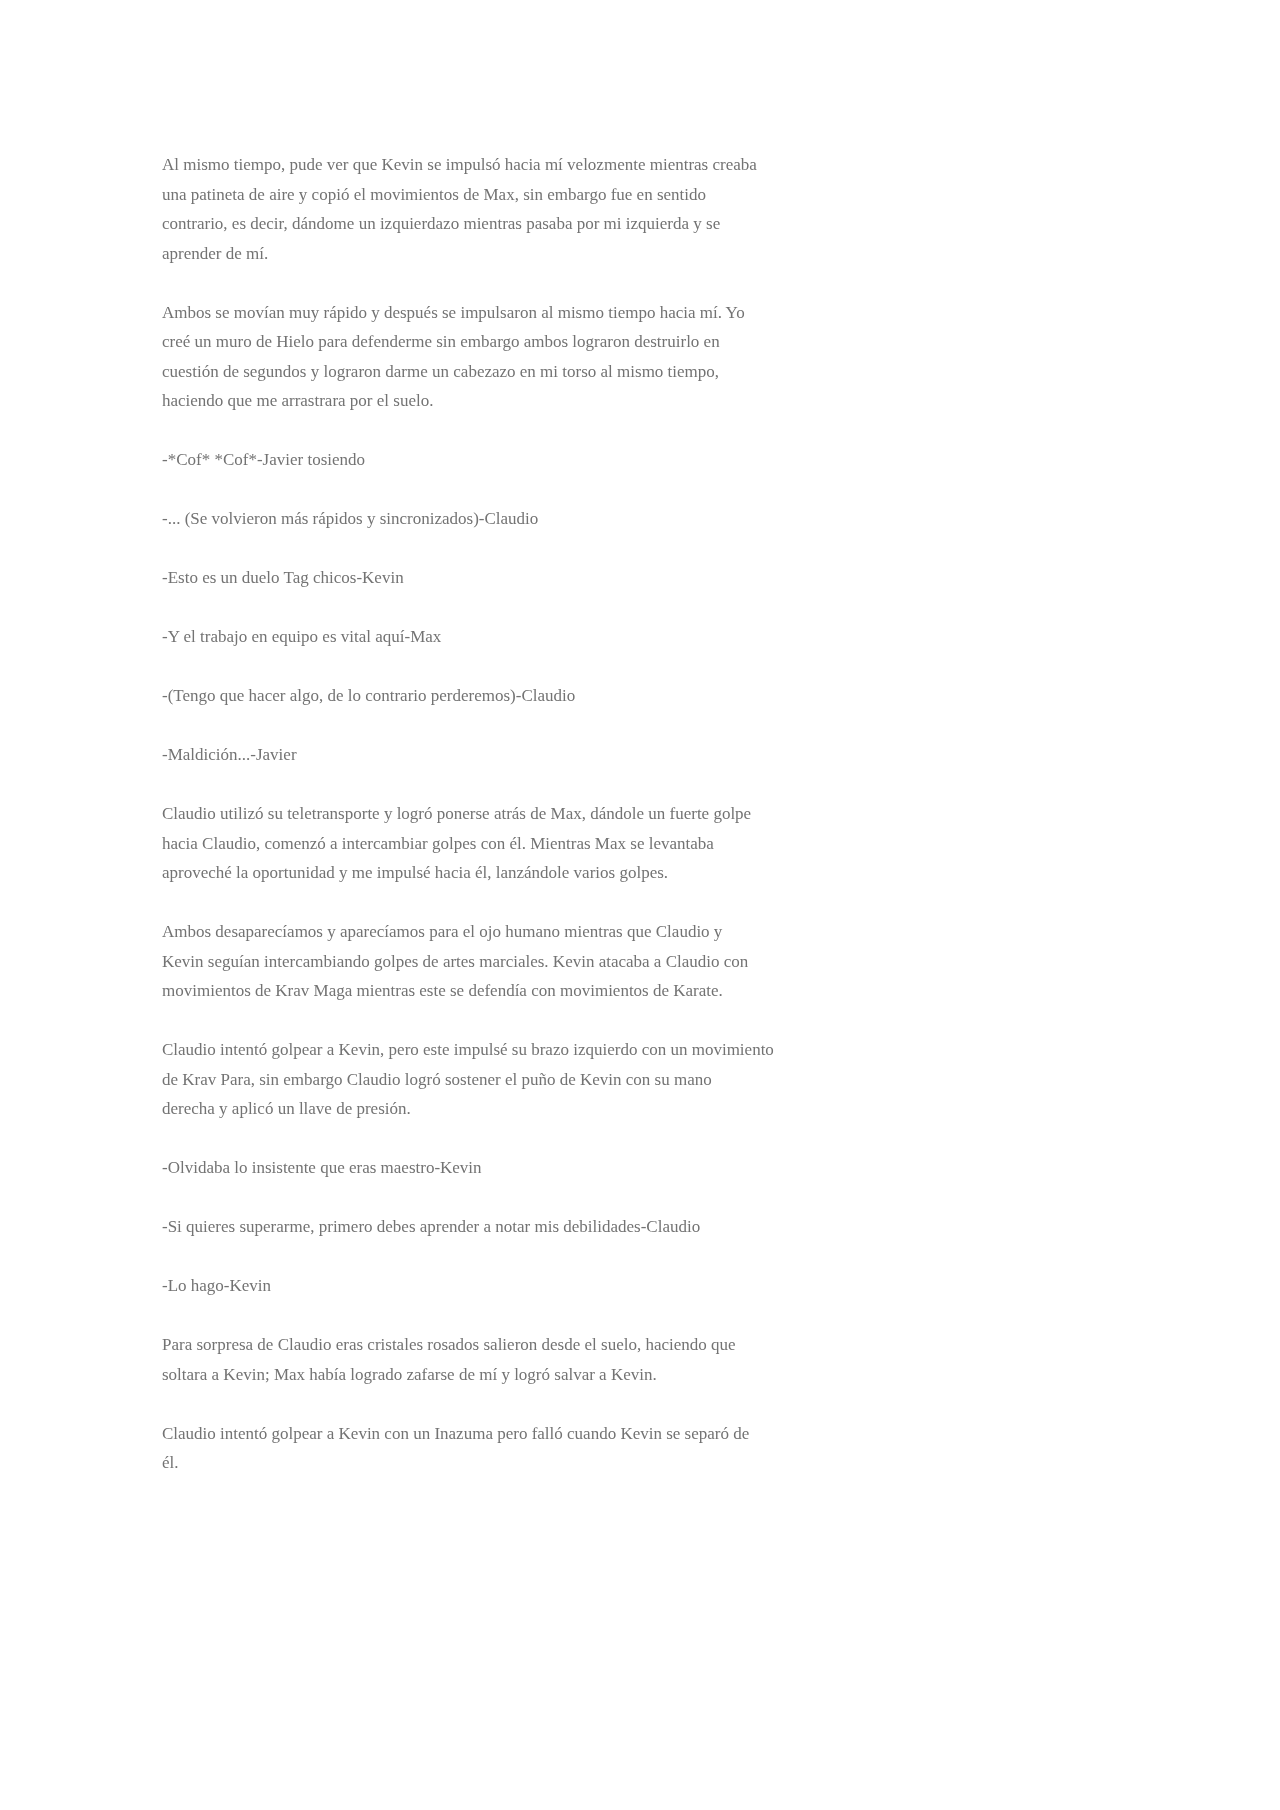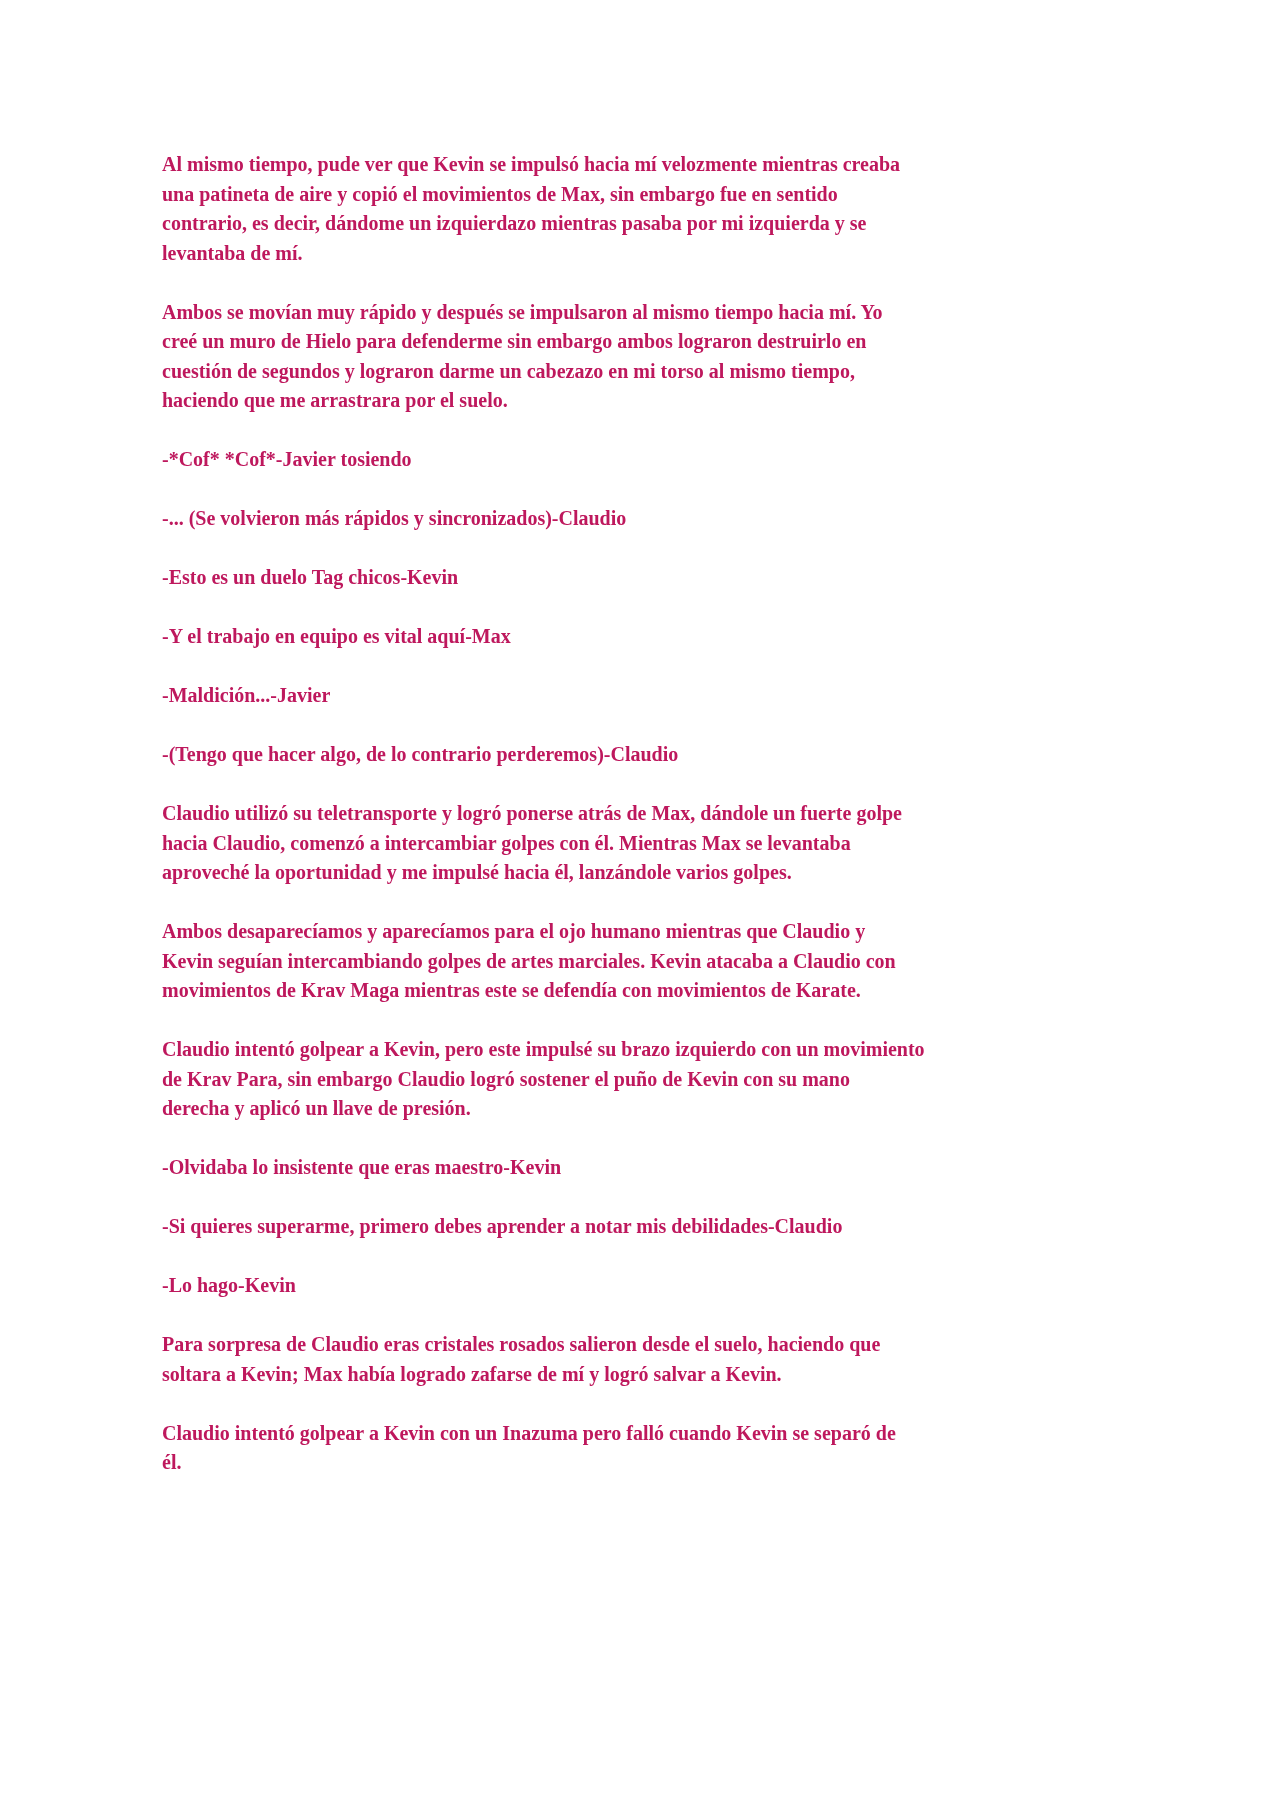--- a/index.html
+++ b/index.html
@@ -13,68 +13,67 @@
     height: 1810px;
     background: #ffffff;
     overflow: hidden;
   }
   .text-body {
     position: absolute;
     left: 162px;
     top: 150px;
     width: 1000px;
     font-family: "Liberation Serif", "DejaVu Serif", serif;
-    font-size: 20px;
+    font-size: 17px;
     line-height: 29.5px;
-    color: #be185d;
-    font-weight: bold;
+    color: #737373;
   }
   p.paragraph {
     margin: 0 0 29.5px 0;
     padding: 0;
   }
   .line {
     display: block;
     white-space: pre;
   }
 </style>
 </head>
 <body>
 
 <div class="page">
   <div class="text-body" id="text-body">
       <p class="paragraph">
         <span class="line">Al mismo tiempo, pude ver que Kevin se impulsó hacia mí velozmente mientras creaba</span>
         <span class="line">una patineta de aire y copió el movimientos de Max, sin embargo fue en sentido</span>
         <span class="line">contrario, es decir, dándome un izquierdazo mientras pasaba por mi izquierda y se</span>
-        <span class="line">levantaba de mí.</span>
+        <span class="line">aprender de mí.</span>
       </p>
       <p class="paragraph">
         <span class="line">Ambos se movían muy rápido y después se impulsaron al mismo tiempo hacia mí. Yo</span>
         <span class="line">creé un muro de Hielo para defenderme sin embargo ambos lograron destruirlo en</span>
         <span class="line">cuestión de segundos y lograron darme un cabezazo en mi torso al mismo tiempo,</span>
         <span class="line">haciendo que me arrastrara por el suelo.</span>
       </p>
       <p class="paragraph">
         <span class="line">-*Cof* *Cof*-Javier tosiendo</span>
       </p>
       <p class="paragraph">
         <span class="line">-... (Se volvieron más rápidos y sincronizados)-Claudio</span>
       </p>
       <p class="paragraph">
         <span class="line">-Esto es un duelo Tag chicos-Kevin</span>
       </p>
       <p class="paragraph">
         <span class="line">-Y el trabajo en equipo es vital aquí-Max</span>
       </p>
       <p class="paragraph">
-        <span class="line">-Maldición...-Javier</span>
+        <span class="line">-(Tengo que hacer algo, de lo contrario perderemos)-Claudio</span>
       </p>
       <p class="paragraph">
-        <span class="line">-(Tengo que hacer algo, de lo contrario perderemos)-Claudio</span>
+        <span class="line">-Maldición...-Javier</span>
       </p>
       <p class="paragraph">
         <span class="line">Claudio utilizó su teletransporte y logró ponerse atrás de Max, dándole un fuerte golpe</span>
         <span class="line">hacia Claudio, comenzó a intercambiar golpes con él. Mientras Max se levantaba</span>
         <span class="line">aproveché la oportunidad y me impulsé hacia él, lanzándole varios golpes.</span>
       </p>
       <p class="paragraph">
         <span class="line">Ambos desaparecíamos y aparecíamos para el ojo humano mientras que Claudio y</span>
         <span class="line">Kevin seguían intercambiando golpes de artes marciales. Kevin atacaba a Claudio con</span>
         <span class="line">movimientos de Krav Maga mientras este se defendía con movimientos de Karate.</span>

